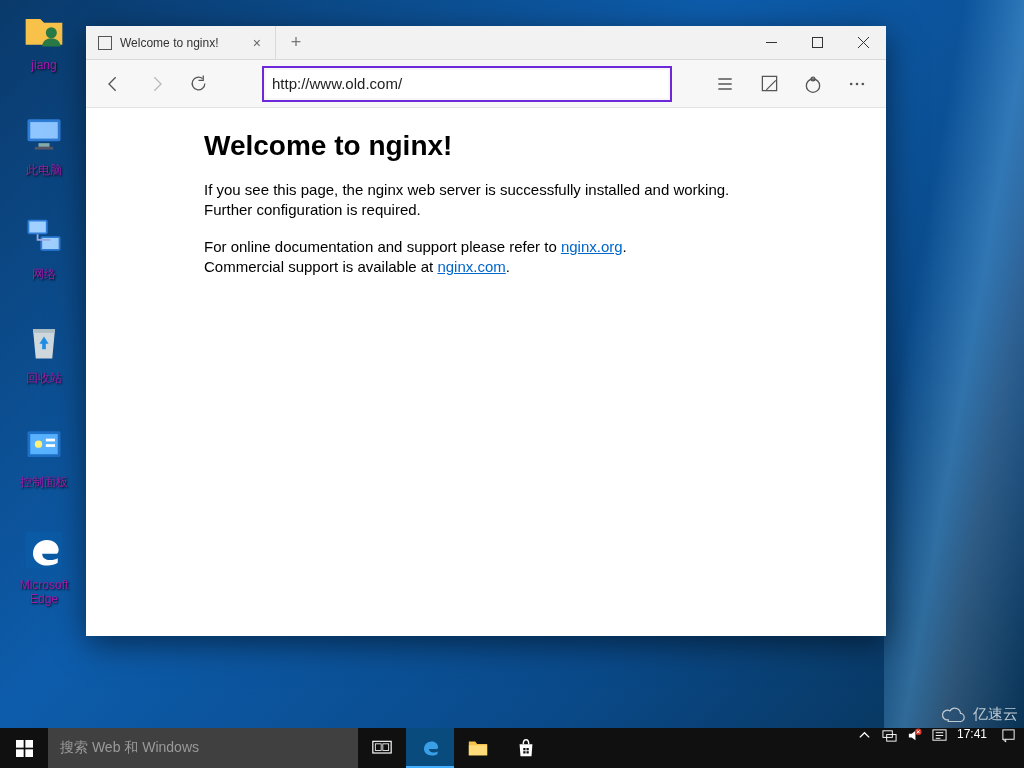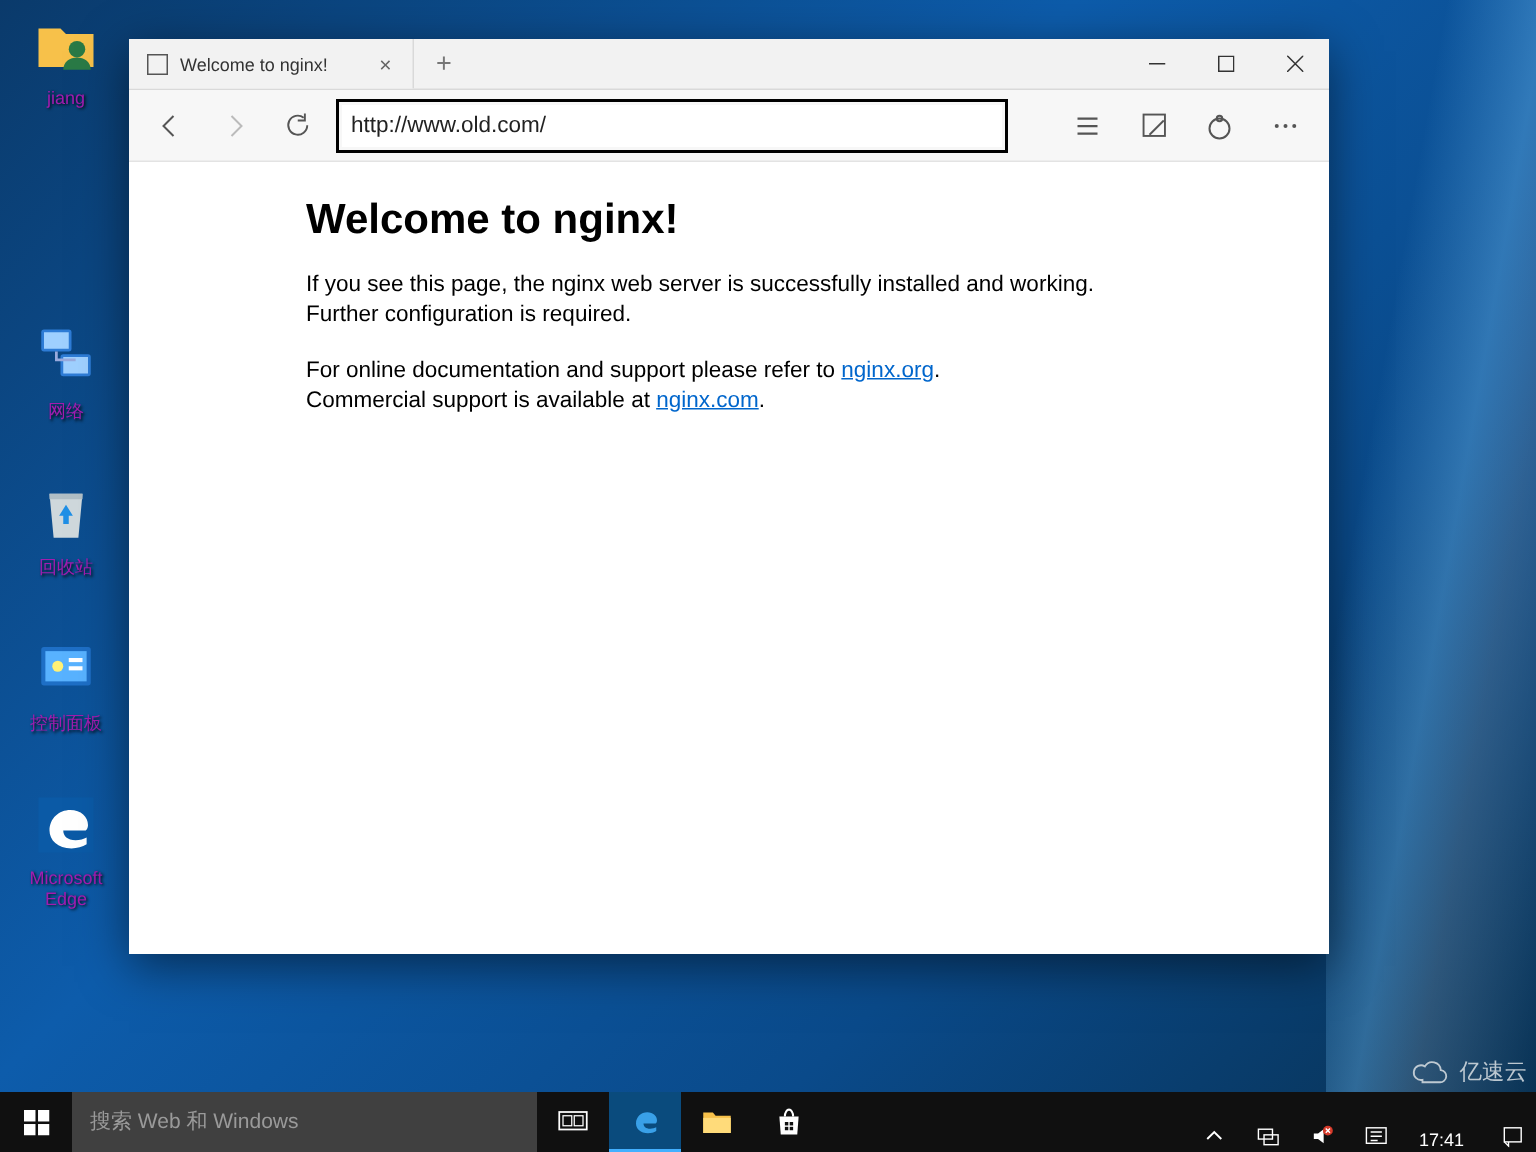--- a/index.html
+++ b/index.html
@@ -20,39 +20,39 @@
   .tab .closex { margin-left: auto; color: #666; font-size: 14px; padding: 2px 4px; }
   .newtab { width: 40px; display: flex; align-items: center; justify-content: center; color: #777; font-size: 18px; }
   .spacer { flex: 1; }
   .winbtn { width: 46px; display: flex; align-items: center; justify-content: center; color: #333; }
   .winbtn svg { width: 11px; height: 11px; }
 
   .toolbar { height: 48px; background: #f7f7f7; display: flex; align-items: center; padding: 0 8px; gap: 2px; border-bottom: 1px solid #e3e3e3; }
   .navbtn { width: 40px; height: 40px; display: flex; align-items: center; justify-content: center; color: #555; border-radius: 2px; }
   .navbtn.disabled { color: #bbb; }
   .addr-wrap { flex: 0 0 448px; margin: 0 4px; }
-  .addr-rect { border: 2px solid #000000; padding: 2px 2px; }
+  .addr-rect { border: 2px solid #6d28d9; padding: 2px 2px; margin-left: 38px; }
   .addr { width: 100%; height: 28px; border: none; outline: none; font-size: 15px; padding: 2px 6px; color: #222; background: #fff; }
   .toolspacer { flex: 1; }
   .ricon { width: 42px; height: 40px; display: flex; align-items: center; justify-content: center; color: #555; }
 
   .page { flex: 1; background: #fff; padding: 18px 18px 18px 18px; overflow: auto; }
   .page-inner { margin-left: 100px; max-width: 560px; font-family: Verdana, Geneva, sans-serif; color: #000; }
   .page-inner h1 { font-size: 28px; font-weight: 700; margin: 4px 0 18px; }
   .page-inner p { font-size: 15px; line-height: 1.35; margin-bottom: 16px; }
   .page-inner a { color: #0066cc; text-decoration: underline; }
   .page-inner em { font-style: italic; }
 
   
   .taskbar { position: absolute; left: 0; right: 0; bottom: 0; height: 40px; background: #101010; display: flex; align-items: stretch; color: #fff; }
   .startbtn { width: 48px; display: flex; align-items: center; justify-content: center; }
   .searchbox { width: 310px; background: #404040; display: flex; align-items: center; padding: 0 12px; color: #9a9a9a; font-size: 14px; }
   .tbtn { width: 48px; display: flex; align-items: center; justify-content: center; }
   .tbtn.active { background: #0a4b7d; border-bottom: 2px solid #43b0ff; }
-  .tray { margin-left: auto; display: flex; align-items: flex-end; gap: 21px; padding: 0 8px; font-size: 12px; }
+  .tray { margin-left: auto; display: flex; align-items: flex-start; gap: 10px; padding: 0 8px; font-size: 12px; }
   .tray .clock { text-align: right; line-height: 1.15; font-size: 12px; padding-right: 4px; }
   .tray svg { width: 15px; height: 15px; }
 
   .watermark { position: absolute; right: 6px; bottom: 44px; display: flex; align-items: center; gap: 6px; color: #cfd7dd; font-size: 15px; opacity: 0.9; }
   .watermark .cloud { width: 26px; height: 18px; }
 
   
   .beam { position: absolute; right: 0; top: 0; bottom: 40px; width: 140px; background: linear-gradient(100deg, transparent 0%, rgba(255,255,255,0.0) 30%, rgba(120,200,255,0.35) 55%, rgba(255,255,255,0.15) 70%, transparent 100%); pointer-events:none; }
 </style>
 </head>
@@ -66,20 +66,31 @@
     <div class="glyph">
       <svg viewBox="0 0 48 48">
           <path fill="#f7c14a" d="M4 12h16l4 4h20v24H4z"></path>
           <circle cx="32" cy="27" r="6" fill="#2a7a46"></circle>
           <path fill="#2a7a46" d="M22 42c0-6 5-9 10-9s10 3 10 9H22z"></path>
         </svg>
     </div>
     <div>jiang</div>
   </div>
 
+  <div class="dicon" style="left:6px; top:110px;">
+    <div class="glyph">
+      <svg viewBox="0 0 48 48">
+          <rect x="6" y="8" width="36" height="24" rx="2" fill="#2e7cd6"></rect>
+          <rect x="9" y="11" width="30" height="18" fill="#8fc6ff"></rect>
+          <rect x="18" y="34" width="12" height="4" fill="#8aa"></rect>
+          <rect x="14" y="38" width="20" height="3" fill="#556"></rect>
+        </svg>
+    </div>
+    <div>此电脑</div>
+  </div>
 
   <div class="dicon" style="left:6px; top:214px;">
     <div class="glyph">
       <svg viewBox="0 0 48 48">
           <rect x="6" y="4" width="22" height="16" rx="2" fill="#2e7cd6"></rect>
           <rect x="8" y="6" width="18" height="12" fill="#9fd0ff"></rect>
           <rect x="20" y="22" width="22" height="16" rx="2" fill="#2e7cd6"></rect>
           <rect x="22" y="24" width="18" height="12" fill="#9fd0ff"></rect>
           <path stroke="#9ad" stroke-width="2" fill="none" d="M17 20v6h14"></path>
         </svg>

